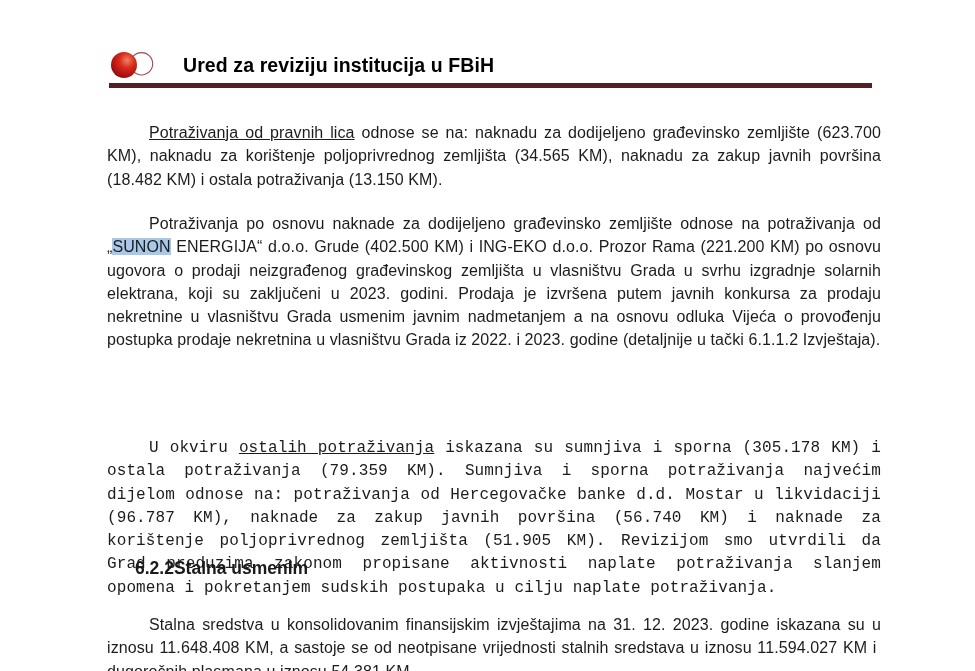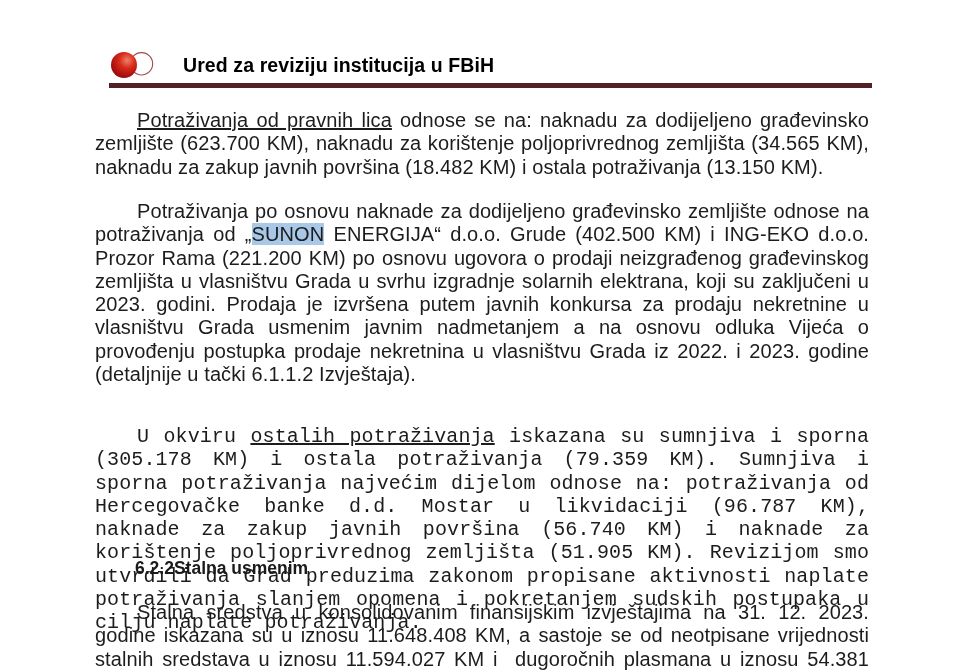--- a/index.html
+++ b/index.html
@@ -46,22 +46,22 @@
     width: 763px;
     height: 5px;
     background: var(--color-rule, #522125);
   }
 
   
   .para, .closing-para {
     position: absolute;
     left: 95px;
     width: 774px;
-    margin: 0;
-    font-size: 20px;
+    margin: 12px;
+    font-size: 16px;
     line-height: 23.3px;
     letter-spacing: 0.1px;
     text-align: justify;
     text-indent: 42px;
   }
   #p1 { top: 109px; }
   #p2 { top: 200px; }
   #p3 { top: 344px; }
   #p4 { top: 425px; font-family: Liberation Mono, monospace; }
 

